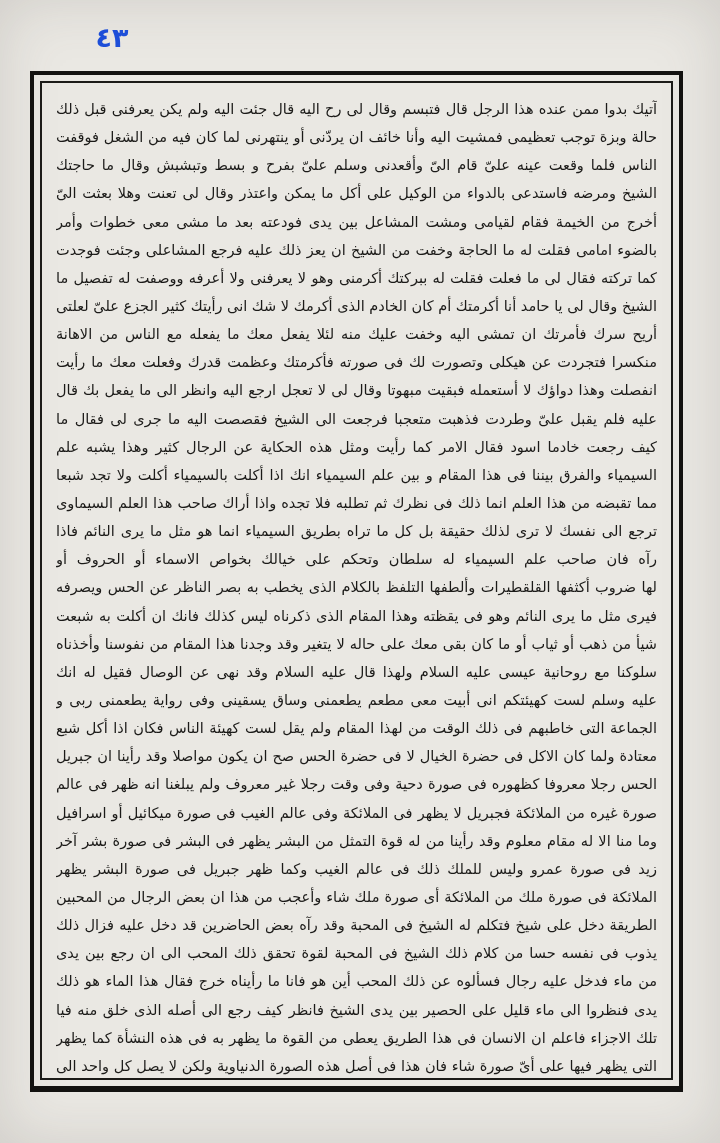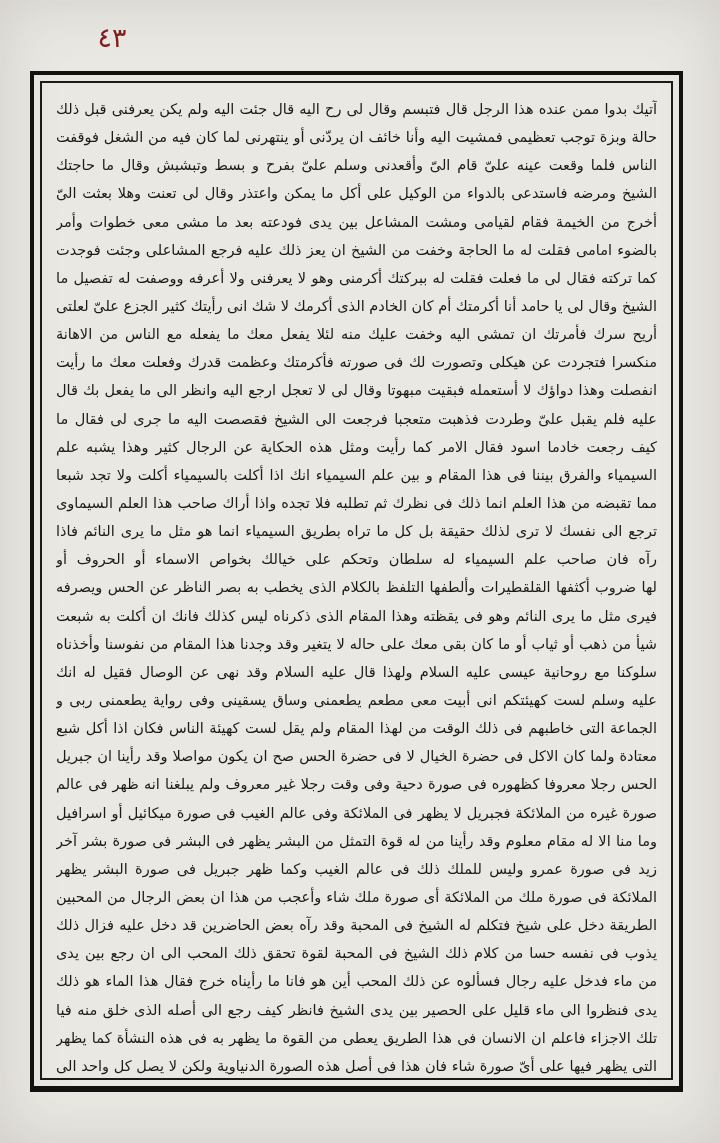--- a/index.html
+++ b/index.html
@@ -16,22 +16,22 @@
     overflow: hidden;
     box-shadow: inset 0 0 60px rgba(90,85,75,0.18);
   }
   .page-number {
     position: absolute;
     top: 22px;
     left: 88px;
     width: 48px;
     text-align: center;
     font-size: 27px;
-    font-weight: normal;
-    color: #7f1d1d;
+    font-weight: bold;
+    color: #1d4ed8;
     letter-spacing: 1px;
   }
   
   .frame-outer {
     position: absolute;
     left: 30px;
     top: 71px;
     width: 645px;
     height: 1011px;
     border: 4px solid #131210;

